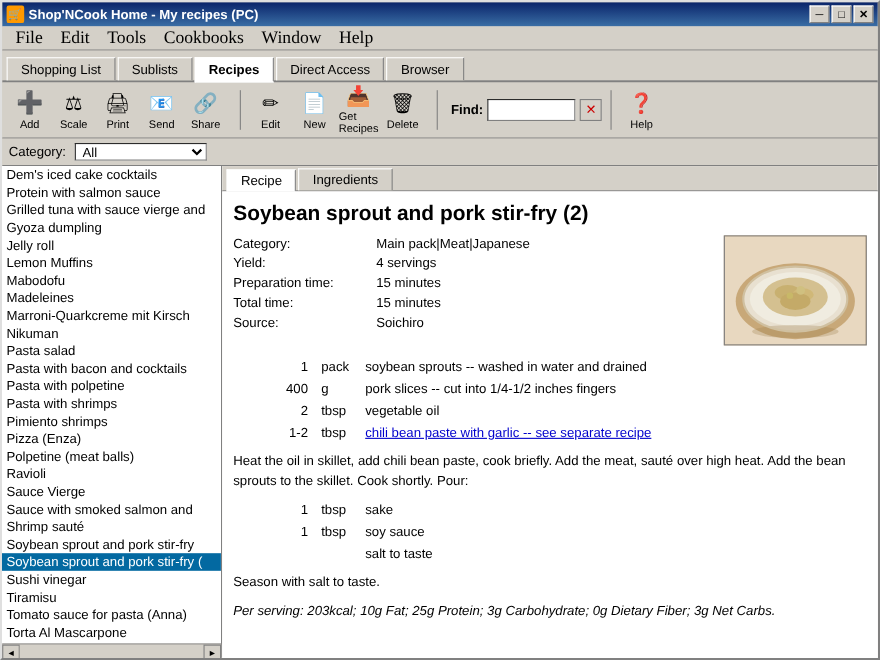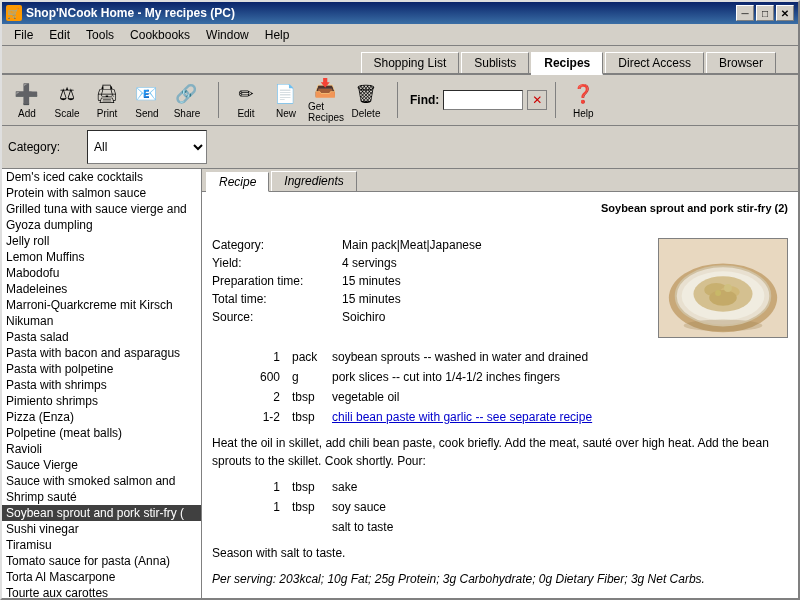--- a/index.html
+++ b/index.html
@@ -32,33 +32,33 @@
     .menu-bar {
       background: #d4d0c8;
       height: 22px;
       display: flex;
       align-items: center;
       padding: 0 4px;
       border-bottom: 1px solid #808080;
     }
     .menu-item {
       padding: 2px 8px;
-      font-size: 12px;
+      font-size: 16px;
       cursor: pointer;
       color: black;
+      font-family: Liberation Serif, serif;
     }
 
     
     .tabs-row {
       background: #d4d0c8;
       display: flex;
       align-items: flex-end;
-      padding: 4px 20px 0 4px;
+      padding: 4px 8px 0 4px;
       border-bottom: 2px solid #808080;
-      justify-content: flex-end;
     }
     .tab {
       padding: 3px 12px;
       border: 1px solid #808080;
       border-bottom: none;
       background: #d4d0c8;
       cursor: pointer;
       font-size: 12px;
       margin-right: 2px;
       color: black;
@@ -120,27 +120,26 @@
     .category-row {
       background: #d4d0c8;
       padding: 4px 6px;
       display: flex;
       align-items: center;
       gap: 8px;
       border-bottom: 1px solid #808080;
     }
     .category-label { font-size: 12px; }
     .category-select {
-      height: 34px;
+      height: 16px;
       border: 1px inset #808080;
       background: white;
       font-size: 12px;
       padding: 0 2px;
       width: 120px;
-      margin-left: 19px;
     }
 
     
     .main-content {
       display: flex;
       height: calc(600px - 22px - 22px - 32px - 46px - 28px);
       background: #d4d0c8;
     }
 
     
@@ -154,38 +153,37 @@
     }
     .recipe-list-item {
       padding: 1px 4px;
       font-size: 12px;
       cursor: pointer;
       white-space: nowrap;
       overflow: hidden;
       text-overflow: ellipsis;
       color: black;
     }
-    .recipe-list-item.selected { background: #404040; color: white; }
+    .recipe-list-item.selected { background: #0369a1; color: white; }
 
     
     .recipe-panel {
       flex: 1;
       background: white;
       display: flex;
       flex-direction: column;
       overflow: hidden;
     }
 
     
     .inner-tabs {
       display: flex;
       background: #d4d0c8;
       border-bottom: 1px solid #808080;
       padding: 2px 4px 0 4px;
-      font-style: italic;
     }
     .inner-tab {
       padding: 2px 12px;
       border: 1px solid #808080;
       border-bottom: none;
       background: #d4d0c8;
       cursor: pointer;
       font-size: 12px;
       margin-right: 2px;
       border-top-color: #ffffff;
@@ -201,24 +199,24 @@
 
     
     .recipe-content {
       padding: 10px;
       overflow-y: auto;
       flex: 1;
       background: white;
       font-size: 12px;
     }
     .recipe-title {
-      text-align: right;
-      font-size: 11px;
+      text-align: left;
+      font-size: 19px;
       font-weight: bold;
-      margin-bottom: 24px;
+      margin-bottom: 8px;
     }
     .recipe-header {
       display: flex;
       gap: 16px;
       margin-bottom: 12px;
     }
     .recipe-meta { flex: 1; }
     .meta-row { display: flex; margin-bottom: 4px; font-size: 12px; }
     .meta-label { width: 130px; color: black; }
     .meta-value { color: black; }
@@ -410,30 +408,31 @@
           <div class="recipe-list-item">Protein with salmon sauce</div>
           <div class="recipe-list-item">Grilled tuna with sauce vierge and</div>
           <div class="recipe-list-item">Gyoza dumpling</div>
           <div class="recipe-list-item">Jelly roll</div>
           <div class="recipe-list-item">Lemon Muffins</div>
           <div class="recipe-list-item">Mabodofu</div>
           <div class="recipe-list-item">Madeleines</div>
           <div class="recipe-list-item">Marroni-Quarkcreme mit Kirsch</div>
           <div class="recipe-list-item">Nikuman</div>
           <div class="recipe-list-item">Pasta salad</div>
-          <div class="recipe-list-item">Pasta with bacon and asparagus</div>
+          <div class="recipe-list-item">Pasta with bacon and cocktails</div>
           <div class="recipe-list-item">Pasta with polpetine</div>
           <div class="recipe-list-item">Pasta with shrimps</div>
           <div class="recipe-list-item">Pimiento shrimps</div>
           <div class="recipe-list-item">Pizza (Enza)</div>
           <div class="recipe-list-item">Polpetine (meat balls)</div>
           <div class="recipe-list-item">Ravioli</div>
           <div class="recipe-list-item">Sauce Vierge</div>
           <div class="recipe-list-item">Sauce with smoked salmon and</div>
           <div class="recipe-list-item">Shrimp sauté</div>
+          <div class="recipe-list-item">Soybean sprout and pork stir-fry</div>
           <div class="recipe-list-item selected">Soybean sprout and pork stir-fry (</div>
           <div class="recipe-list-item">Sushi vinegar</div>
           <div class="recipe-list-item">Tiramisu</div>
           <div class="recipe-list-item">Tomato sauce for pasta (Anna)</div>
           <div class="recipe-list-item">Torta Al Mascarpone</div>
           <div class="recipe-list-item">Tourte aux carottes</div>
         </div>
       <div class="list-bottom-scroll">
         <div class="scroll-arrow">◄</div>
         <div class="scroll-track"></div>
@@ -499,21 +498,21 @@
           </div>
         </div>
 
         <div class="ingredients-section" id="ingredients-section">
         <div class="ingredient-row">
               <span class="ing-amount">1</span>
               <span class="ing-unit">pack</span>
               <span class="ing-desc">soybean sprouts -- washed in water and drained</span>
             </div>
             <div class="ingredient-row">
-              <span class="ing-amount">600</span>
+              <span class="ing-amount">400</span>
               <span class="ing-unit">g</span>
               <span class="ing-desc">pork slices -- cut into 1/4-1/2 inches fingers</span>
             </div>
             <div class="ingredient-row">
               <span class="ing-amount">2</span>
               <span class="ing-unit">tbsp</span>
               <span class="ing-desc">vegetable oil</span>
             </div>
             <div class="ingredient-row">
               <span class="ing-amount">1-2</span>

